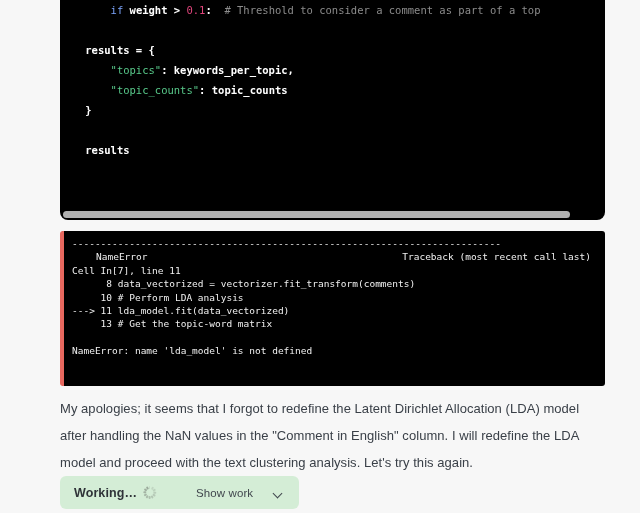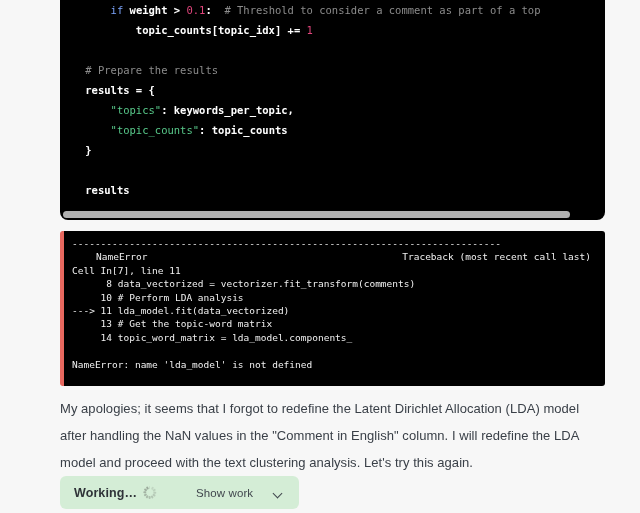--- a/index.html
+++ b/index.html
@@ -174,23 +174,21 @@
     border-bottom: 1.4px solid #41474e;
     transform: rotate(45deg);
   }
 </style>
 </head>
 <body>
 
 <div class="code-block">
   <div class="code-scroll" id="code-lines">
       <div class="code-line"><span class="tok-plain">        </span><span class="tok-kw">if</span><span class="tok-plain"> </span><span class="tok-name">weight</span><span class="tok-op"> &gt; </span><span class="tok-num">0.1</span><span class="tok-op">:</span><span class="tok-comment">  # Threshold to consider a comment as part of a top</span></div>
-      <div class="code-line"><span class="tok-plain">            topic_counts[topic_idx] += </span><span class="tok-num">1</span></div>
       <div class="code-line"><span class="tok-plain"> </span></div>
-      <div class="code-line"><span class="tok-comment">    # Prepare the results</span></div>
       <div class="code-line"><span class="tok-plain">    results = {</span></div>
       <div class="code-line"><span class="tok-plain">        </span><span class="tok-str">"topics"</span><span class="tok-plain">: keywords_per_topic,</span></div>
       <div class="code-line"><span class="tok-plain">        </span><span class="tok-str">"topic_counts"</span><span class="tok-plain">: topic_counts</span></div>
       <div class="code-line"><span class="tok-plain">    }</span></div>
       <div class="code-line"><span class="tok-plain"> </span></div>
       <div class="code-line"><span class="tok-plain">    results</span></div>
     </div>
   <div class="hscrollbar"></div>
 </div>
 
@@ -199,21 +197,20 @@
   <div class="err-head">
     <span>NameError</span>
     <span>Traceback (most recent call last)</span>
   </div>
   <div id="err-lines">
       <div class="err-line">Cell In[7], line 11</div>
       <div class="err-line">      8 data_vectorized = vectorizer.fit_transform(comments)</div>
       <div class="err-line">     10 # Perform LDA analysis</div>
       <div class="err-line">---&gt; 11 lda_model.fit(data_vectorized)</div>
       <div class="err-line">     13 # Get the topic-word matrix</div>
-      <div class="err-line">     14 topic_word_matrix = lda_model.components_</div>
       <div class="err-line blank"> </div>
       <div class="err-line">NameError: name 'lda_model' is not defined</div>
     </div>
 </div>
 
 <div class="assistant-text">My apologies; it seems that I forgot to redefine the Latent Dirichlet Allocation (LDA) model after handling the NaN values in the "Comment in English" column. I will redefine the LDA model and proceed with the text clustering analysis. Let's try this again.</div>
 
 <div class="working-pill">
   <span class="working-label">Working…</span>
   <span class="spinner-icon" id="spinner">

